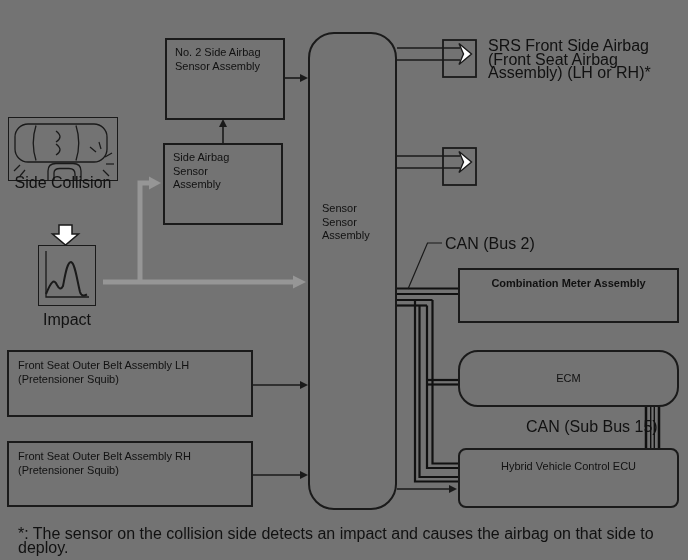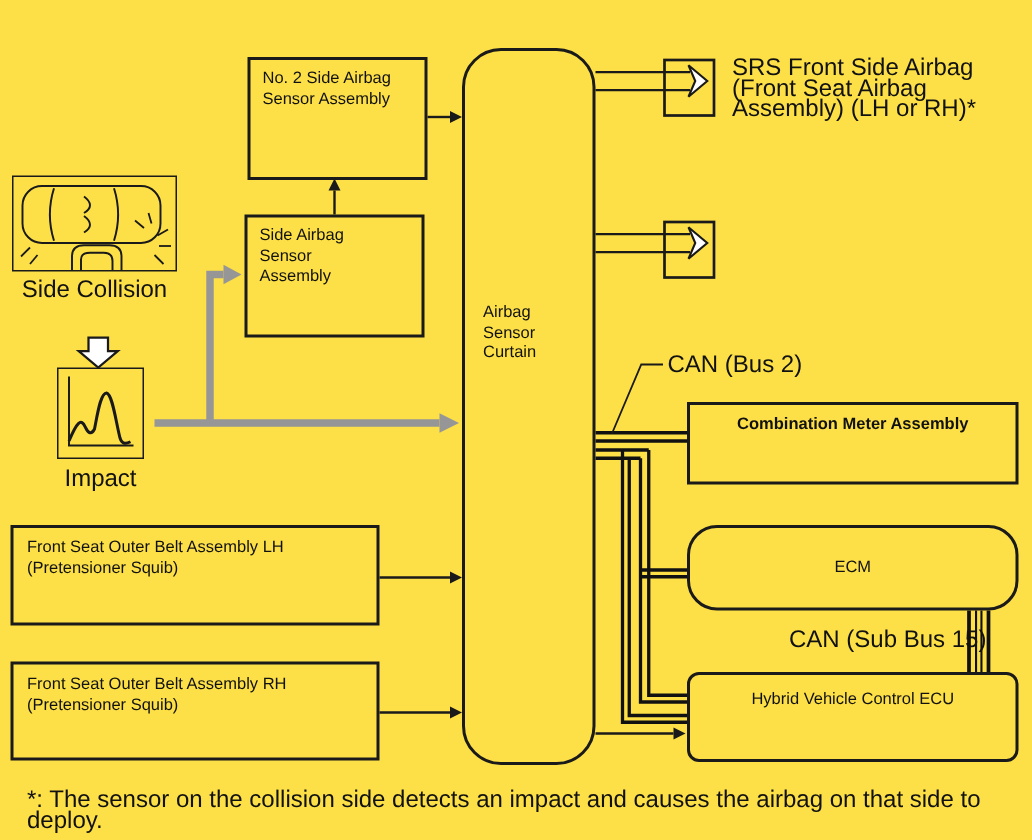--- a/index.html
+++ b/index.html
@@ -1,17 +1,17 @@
 <!DOCTYPE html>
 <html><head>
 <meta charset="utf-8">
 <style>
   html,body{margin:0;padding:0;background:#fff;}
   #canvas{
-    position:relative;width:688px;height:560px;background:#fde047;overflow:hidden;
+    position:relative;width:688px;height:560px;background:#737373;overflow:hidden;
     font-family:"Liberation Sans",sans-serif;color:#111;
   }
   .lbl{position:absolute;font-size:16px;line-height:13.5px;color:#111;white-space:normal;}
   .box{position:absolute;border:2px solid #1a1a1a;box-sizing:border-box;background:transparent;
        font-size:11px;line-height:13.5px;color:#111;}
   .thinbox{border-width:1.5px;}
   .round{border-radius:22px;}
   .ctr{text-align:center;}
   svg{position:absolute;left:0;top:0;pointer-events:none;}
 </style>
@@ -109,27 +109,27 @@
 
   <div class="box" style="left:165px;top:38px;width:120px;height:82px;padding:6px 4px 0 8px;">
     <span>No. 2 Side Airbag Sensor Assembly</span>
   </div>
 
   <div class="box" style="left:163px;top:143px;width:120px;height:82px;padding:6px 40px 0 8px;">
     <span>Side Airbag Sensor Assembly</span>
   </div>
 
   <div class="box thinbox" style="left:8px;top:117px;width:110px;height:64px;"></div>
-  <div class="lbl ctr" style="left:8px;top:187px;width:110px;">Side Collision</div>
+  <div class="lbl ctr" style="left:8px;top:176px;width:110px;">Side Collision</div>
 
   <div class="box thinbox" style="left:38px;top:245px;width:58px;height:61px;"></div>
   <div class="lbl ctr" style="left:38px;top:313px;width:58px;">Impact</div>
 
   <div class="box round" style="left:308px;top:32px;width:89px;height:478px;border-radius:26px;padding:168px 6px 0 12px;">
-    <span>Airbag Sensor Curtain</span>
+    <span>Sensor Sensor Assembly</span>
   </div>
 
   <div class="lbl" style="left:488px;top:39px;width:168px;">SRS Front Side Airbag (Front Seat Airbag Assembly) (LH or RH)*</div>
 
 
   <div class="lbl" style="left:445px;top:237px;">CAN (Bus 2)</div>
 
   <div class="box ctr" style="left:458px;top:268px;width:221px;height:55px;padding-top:7px;font-weight:bold;">
     <span>Combination Meter Assembly</span>
   </div>

